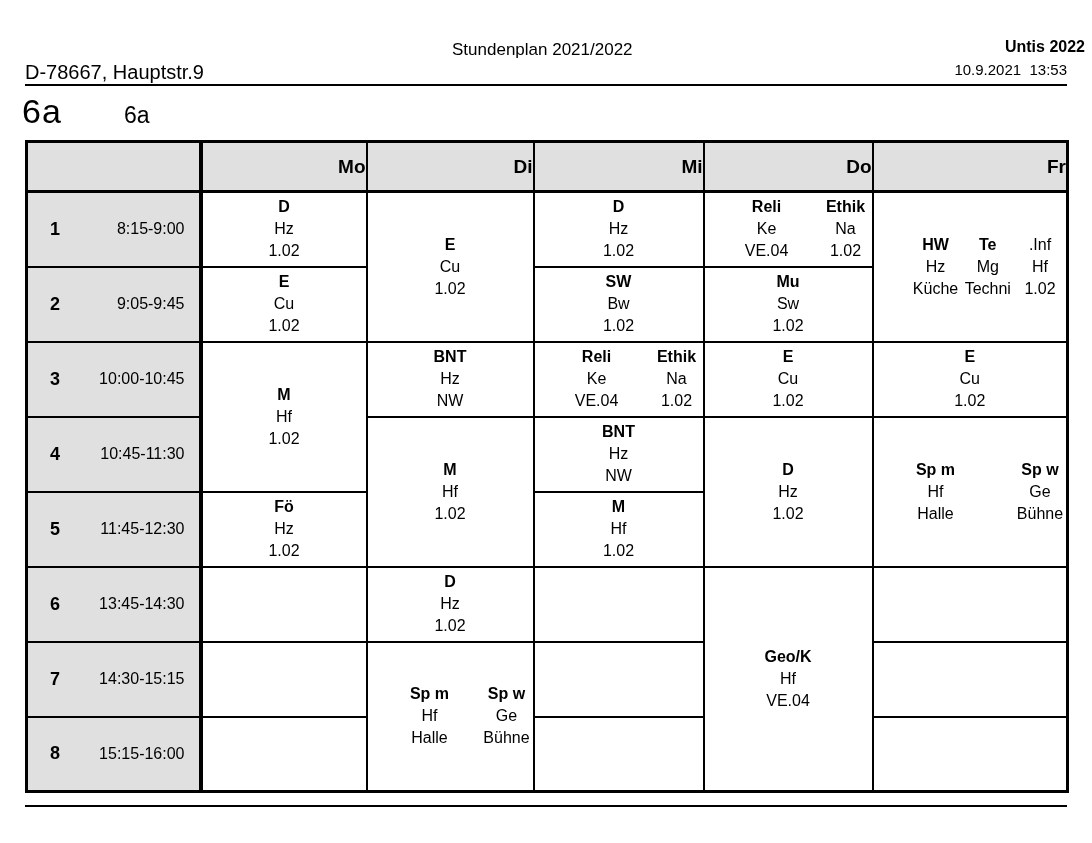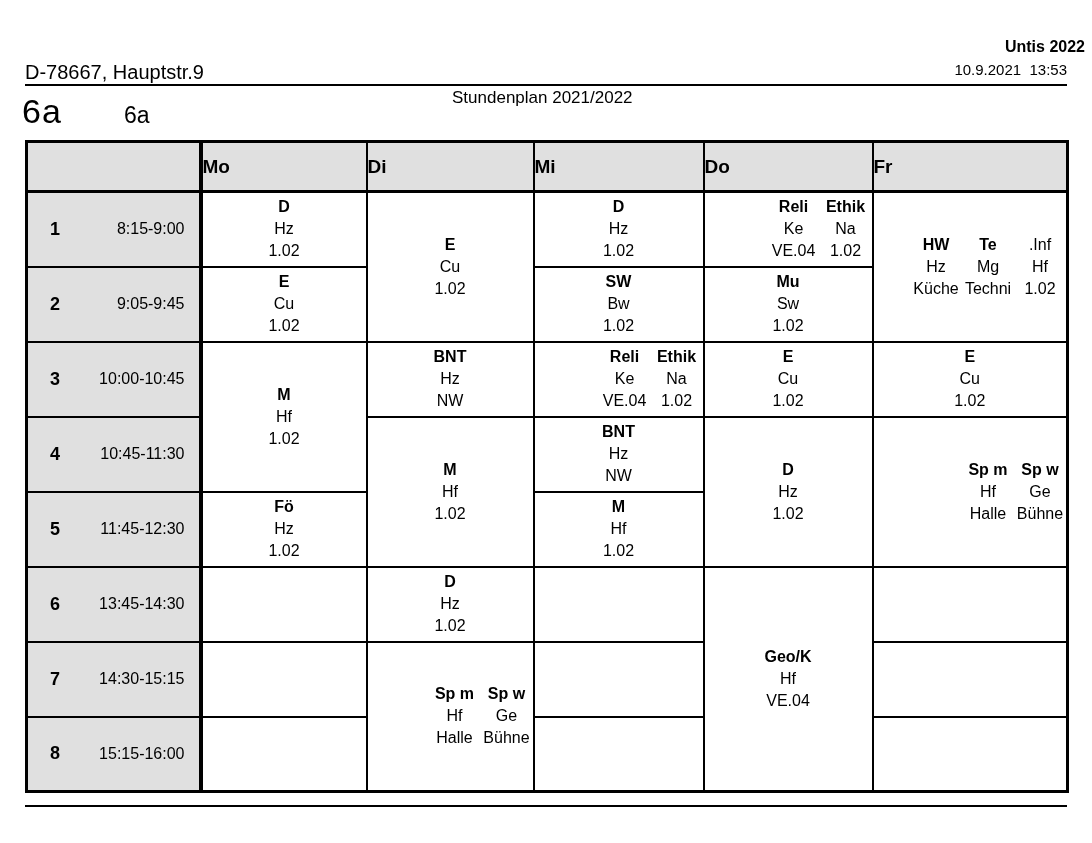--- a/index.html
+++ b/index.html
@@ -8,54 +8,54 @@
     position: relative;
     width: 1092px;
     height: 843px;
     background: #ffffff;
     font-family: "Liberation Sans", sans-serif;
     color: #000;
     overflow: hidden;
   }
   
   .school-name   { position: absolute; left: 25px;  top: 38px;  font-size: 18px; font-weight: bold; white-space: nowrap; }
-  .plan-title    { position: absolute; left: 452px; top: 40px;  font-size: 17px; white-space: nowrap; margin-top: 48px; }
+  .plan-title    { position: absolute; left: 452px; top: 40px;  font-size: 17px; white-space: nowrap; }
   .app-title     { position: absolute; right: 7px; top: 38px;  font-size: 16px; font-weight: bold; white-space: nowrap; }
   .school-addr   { position: absolute; left: 25px;  top: 61px;  font-size: 20px; white-space: nowrap; text-align: center; }
   .print-dt      { position: absolute; right: 25px; top: 61px;  font-size: 15px; white-space: pre; }
   .header-rule   { position: absolute; left: 25px;  top: 84px;  width: 1042px; height: 2px; background: #000; }
   .class-big     { position: absolute; left: 22px;  top: 92px;  font-size: 34px; letter-spacing: 1px; }
   .class-small   { position: absolute; left: 124px; top: 102px; font-size: 23px; }
 
   
   table.timetable {
     position: absolute; left: 25px; top: 140px;
     border-collapse: collapse; table-layout: fixed;
     width: 1041px;
     border: 3px solid #000;
   }
   .timetable th, .timetable td { border: 2px solid #000; padding: 0; }
   .timetable thead th {
     height: 50px; background: #e0e0e0;
-    font-size: 19px; font-weight: bold; text-align: left; vertical-align: middle;
+    font-size: 19px; font-weight: bold; text-align: right; vertical-align: middle;
     border-bottom: 3px solid #000;
   }
   .timetable th.corner, .timetable td.time-cell { border-right: 4px solid #000; background: #e0e0e0; }
   .timetable tbody tr { height: 75px; }
   td.time-cell { vertical-align: middle; }
   .time-inner { display: flex; justify-content: space-between; align-items: center; padding: 0 14px 0 22px; }
   .pnum  { font-size: 18px; font-weight: bold; }
   .ptime { font-size: 16px; }
   td.lesson {
     background: #fff; text-align: center; vertical-align: middle;
     font-size: 16px; line-height: 22px;
   }
   .subj { font-weight: bold; }
   .subj-plain { font-weight: normal; }
-  .grp-line { display: flex; justify-content: flex-end; }
+  .grp-line { display: flex; justify-content: space-between; padding-left: 36px; }
   .grp-line span { flex: 0 0 52px; width: 52px; text-align: center; white-space: nowrap; }
 
   
   .footer-rule { position: absolute; left: 25px; top: 805px; width: 1042px; height: 2px; background: #000; }
   .footer-text { position: absolute; left: 0; top: 810px; width: 100%; text-align: center; font-size: 17px; }
 </style>
 </head>
 <body>
 
 <div class="page">

